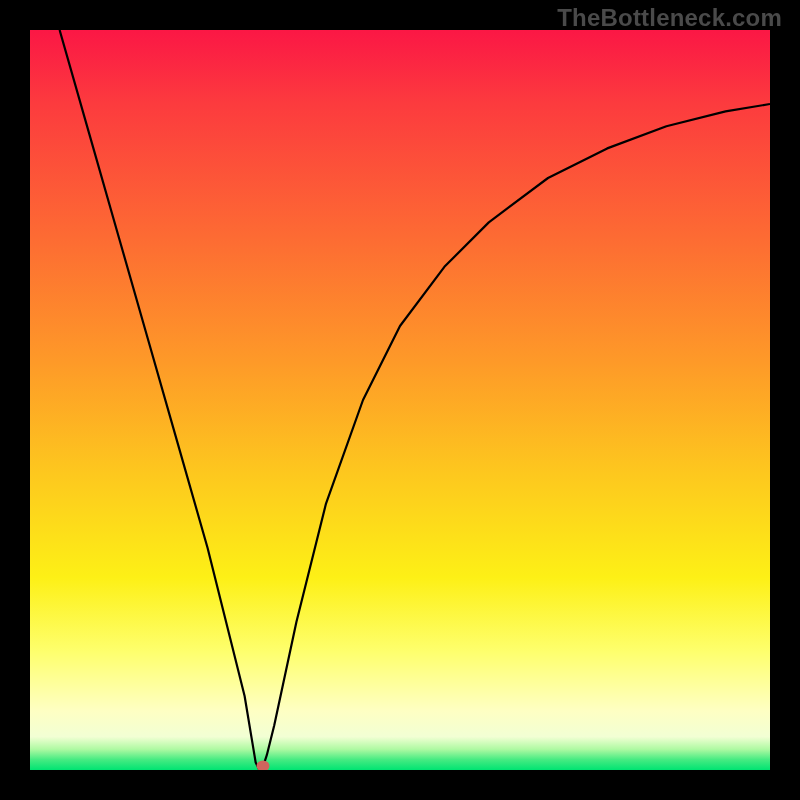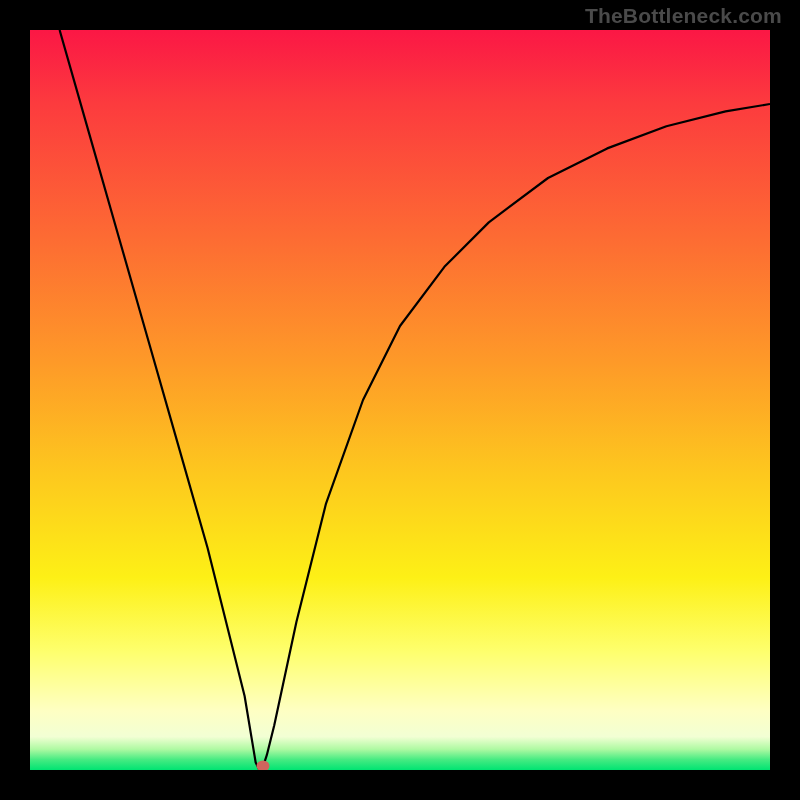--- a/index.html
+++ b/index.html
@@ -15,21 +15,21 @@
     position: relative;
     width: 800px;
     height: 800px;
     background: #000;
   }
   .watermark {
     position: absolute;
     top: 4px;
     right: 18px;
     color: #4a4a4a;
-    font-size: 21px;
+    font-size: 24px;
     font-weight: 600;
     letter-spacing: 0.2px;
     z-index: 10;
   }
   .plot-area {
     position: absolute;
     left: 30px;
     top: 30px;
     width: 740px;
     height: 740px;

